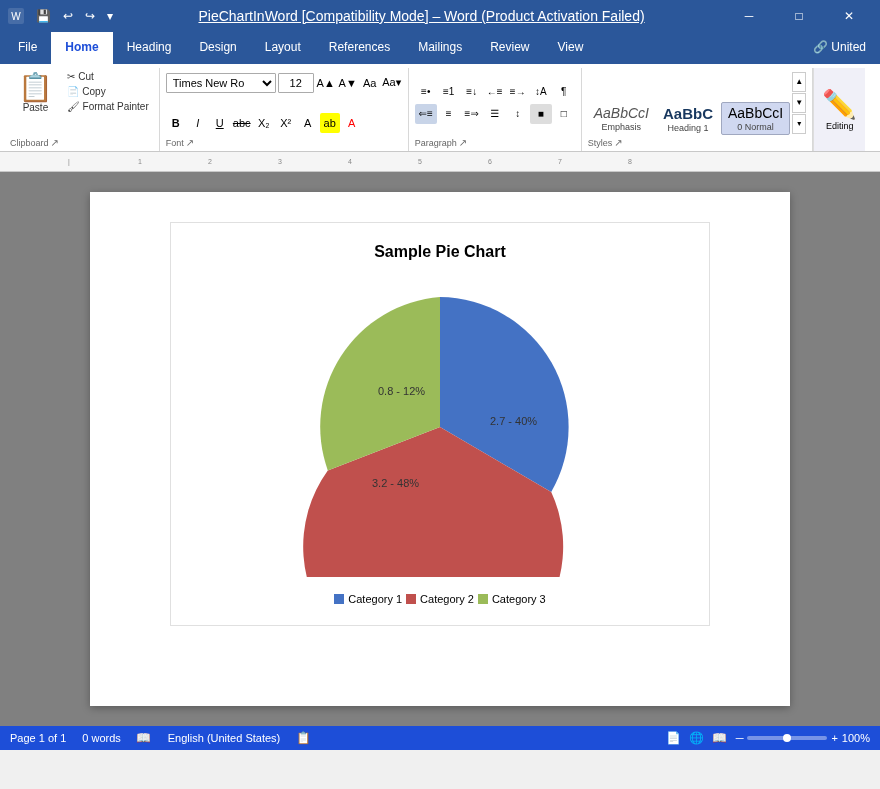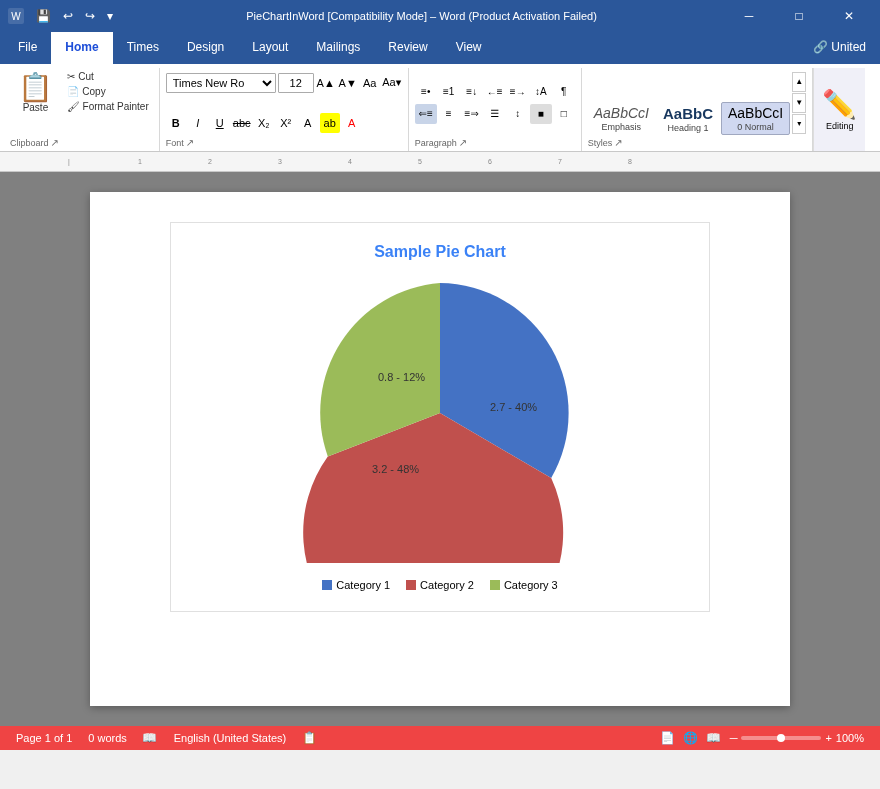--- a/index.html
+++ b/index.html
@@ -10,21 +10,21 @@
       background: #2b579a;
       color: white;
       height: 32px;
       display: flex;
       align-items: center;
       justify-content: space-between;
       padding: 0 8px;
       font-size: 12px;
     }
     .title-bar-left { display: flex; align-items: center; gap: 8px; }
-    .title-bar-center { flex: 1; text-align: center; font-size: 11px; }
+    .title-bar-center { flex: 1; text-align: center; font-size: 14px; text-decoration: underline; }
     .title-bar-right { display: flex; gap: 4px; }
     .title-btn {
       width: 46px; height: 32px;
       display: flex; align-items: center; justify-content: center;
       cursor: pointer; font-size: 12px; color: white;
     }
     .title-icon { width: 16px; height: 16px; background: #fff2; border-radius: 2px; display: flex; align-items: center; justify-content: center; font-size: 10px; }
     .quick-access { display: flex; gap: 4px; align-items: center; }
     .qa-btn { color: white; font-size: 12px; cursor: pointer; padding: 2px 4px; }
 
@@ -162,45 +162,45 @@
     
     .chart-container {
       border: 1px solid #e0e0e0;
       padding: 20px;
       margin: 0 auto;
       max-width: 540px;
       background: white;
     }
     .chart-title {
       text-align: center;
-      color: #3b82f6;
+      color: #000000;
       font-size: 16px;
       font-weight: bold;
-      margin-bottom: 2px;
+      margin-bottom: 16px;
     }
     .chart-svg-area { display: flex; justify-content: center; }
     .chart-legend {
       display: flex;
       justify-content: center;
-      gap: 16px;
+      gap: 4px;
       margin-top: 16px;
       font-size: 11px;
     }
     .legend-item { display: flex; align-items: center; gap: 4px; }
     .legend-dot { width: 10px; height: 10px; }
 
     
     .status-bar {
       height: 24px;
-      background: #ef4444;
+      background: #1d4ed8;
       color: white;
       display: flex;
       align-items: center;
       justify-content: space-between;
-      padding: 0 16px;
+      padding: 0 10px;
       font-size: 11px;
     }
     .status-left { display: flex; gap: 16px; align-items: center; }
     .status-right { display: flex; gap: 8px; align-items: center; }
     .zoom-control { display: flex; align-items: center; gap: 4px; }
 
     .collapse-btn { font-size: 10px; cursor: pointer; color: #666; }
   </style>
 </head>
 <body>
@@ -220,23 +220,24 @@
     <div class="title-btn">─</div>
     <div class="title-btn">□</div>
     <div class="title-btn close">✕</div>
   </div>
 </div>
 
 <div class="ribbon">
   <div class="ribbon-tabs">
     <div class="ribbon-tab">File</div>
     <div class="ribbon-tab active">Home</div>
-    <div class="ribbon-tab">Times</div>
+    <div class="ribbon-tab">Heading</div>
     <div class="ribbon-tab">Design</div>
     <div class="ribbon-tab">Layout</div>
+    <div class="ribbon-tab">References</div>
     <div class="ribbon-tab">Mailings</div>
     <div class="ribbon-tab">Review</div>
     <div class="ribbon-tab">View</div>
     <div style="flex:1"></div>
     <div class="ribbon-tab">🔗 United</div>
   </div>
 
   <div class="ribbon-body">
 
     <div class="ribbon-group clipboard-group">

